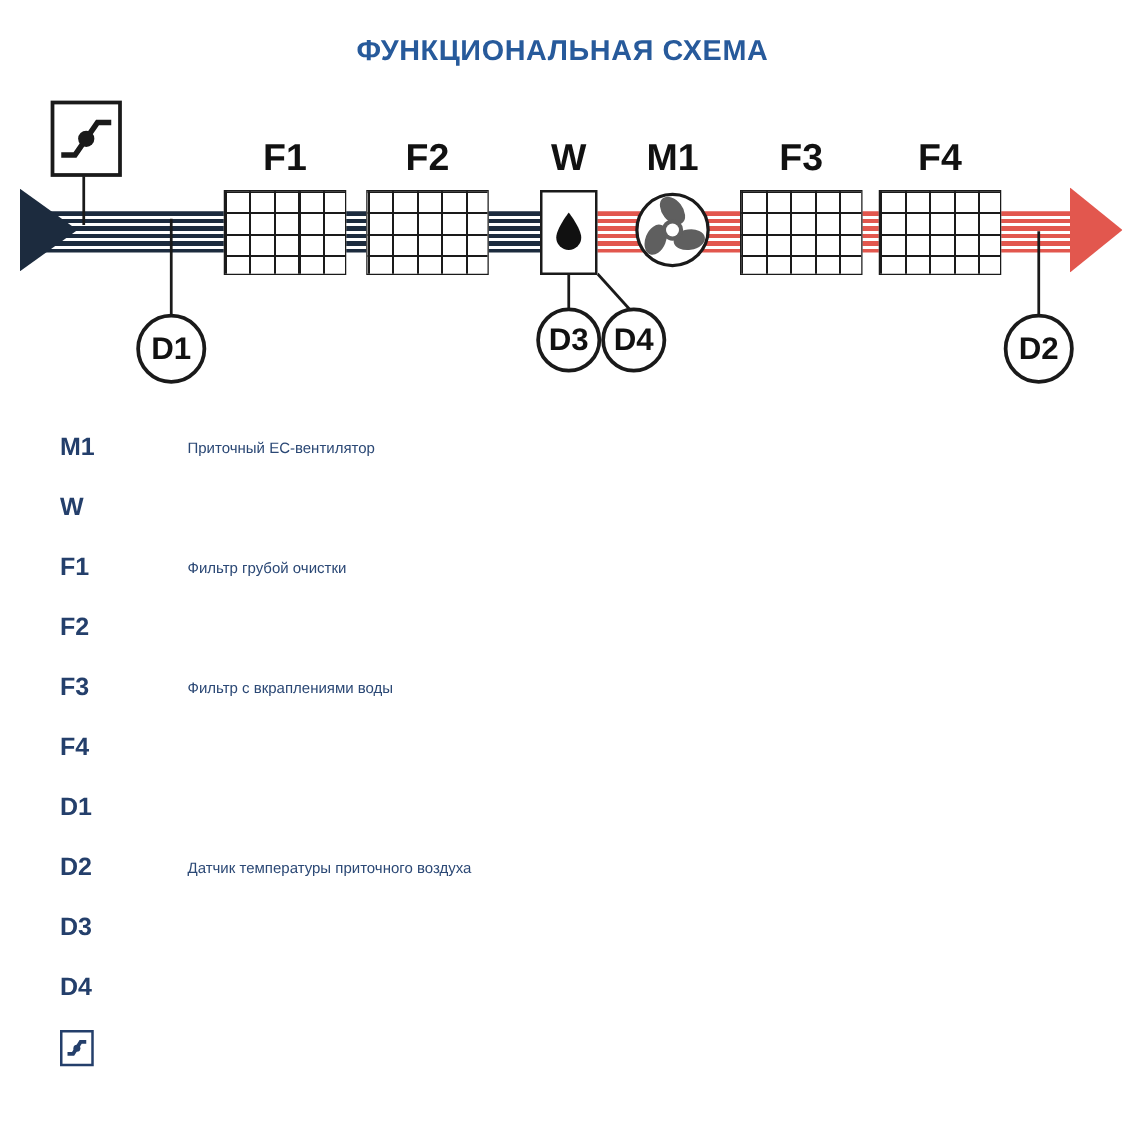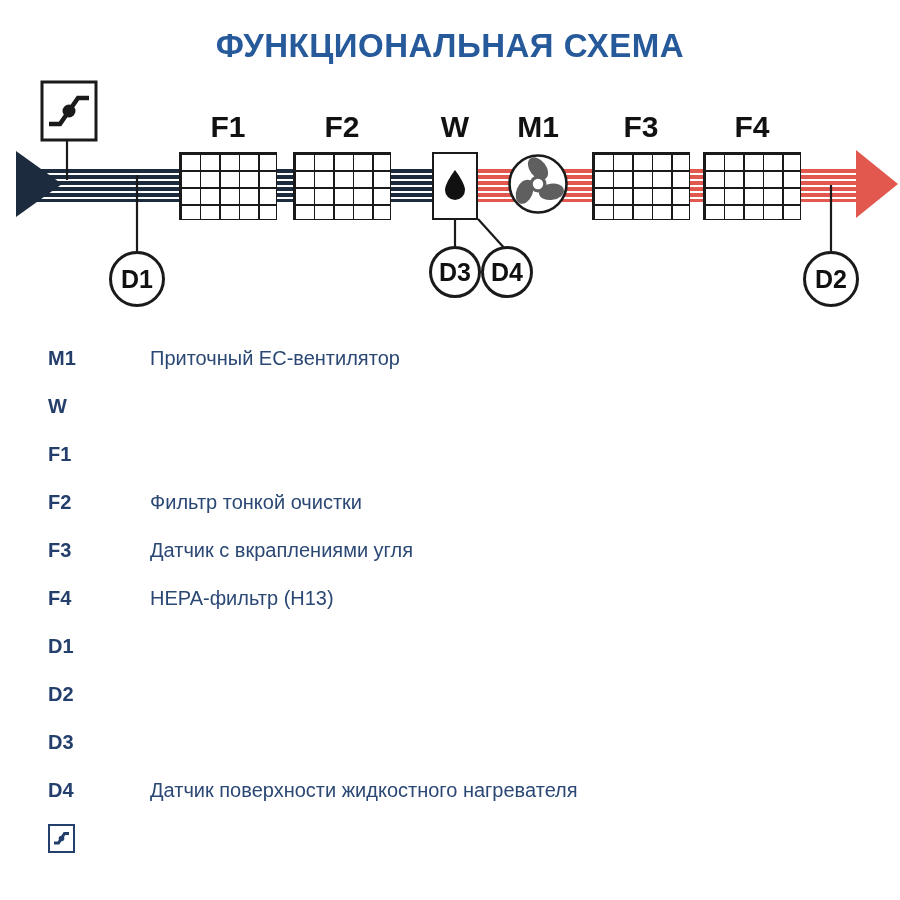--- a/index.html
+++ b/index.html
@@ -15,21 +15,21 @@
   html,body{width:900px;height:900px;}
   body{
     position:relative;
     background:#ffffff;
     font-family:"Liberation Sans","DejaVu Sans",sans-serif;
     overflow:hidden;
   }
   .page-title{
     position:absolute;top:27px;left:0;width:900px;
     text-align:center;
-    font-size:33px;font-weight:bold;letter-spacing:.5px;
+    font-size:23px;font-weight:bold;letter-spacing:.5px;
     color:var(--title-blue);
   }
   
   .abs{position:absolute;}
   .stream{
     height:33px;top:169px;
     background:repeating-linear-gradient(to bottom,var(--c) 0 3.5px,#ffffff 3.5px 6px);
     z-index:1;
   }
   .stream.navy{--c:var(--stream-navy);left:34px;width:424px;}
@@ -80,21 +80,21 @@
   }
   .legend-row{
     height:48px;padding-left:48px;
     display:flex;align-items:center;
   }
   .legend-label{
     width:102px;flex:0 0 102px;
     font-size:20px;font-weight:bold;color:var(--legend-label-navy);
   }
   .legend-desc{
-    font-size:20px;color:var(--legend-navy);
+    font-size:12px;color:var(--legend-navy);
   }
   .legend-damper-icon{
     width:27px;height:29px;
     border:2.5px solid var(--legend-label-navy);
     display:flex;align-items:center;justify-content:center;
   }
 </style>
 </head>
 <body>
 
@@ -165,45 +165,44 @@
 <div class="legend">
   <div class="legend-row">
     <span class="legend-label">M1</span>
     <span class="legend-desc">Приточный EC-вентилятор</span>
   </div>
   <div class="legend-row">
     <span class="legend-label">W</span>
   </div>
   <div class="legend-row">
     <span class="legend-label">F1</span>
+    <span class="legend-desc">Фильтр грубой очистки</span>
   </div>
   <div class="legend-row">
     <span class="legend-label">F2</span>
-    <span class="legend-desc">Фильтр тонкой очистки</span>
   </div>
   <div class="legend-row">
     <span class="legend-label">F3</span>
-    <span class="legend-desc">Датчик с вкраплениями угля</span>
+    <span class="legend-desc">Фильтр с вкраплениями воды</span>
   </div>
   <div class="legend-row">
     <span class="legend-label">F4</span>
-    <span class="legend-desc">HEPA-фильтр (H13)</span>
   </div>
   <div class="legend-row">
     <span class="legend-label">D1</span>
   </div>
   <div class="legend-row">
     <span class="legend-label">D2</span>
+    <span class="legend-desc">Датчик температуры приточного воздуха</span>
   </div>
   <div class="legend-row">
     <span class="legend-label">D3</span>
   </div>
   <div class="legend-row">
     <span class="legend-label">D4</span>
-    <span class="legend-desc">Датчик поверхности жидкостного нагревателя</span>
   </div>
   <div class="legend-row">
     <span class="legend-label">
       <span class="legend-damper-icon">
         <svg width="19" height="21" viewBox="0 0 19 21">
           <path d="M2 15 H6.5 L12.5 5.5 H17" fill="none" stroke="#243F6B" stroke-width="3"></path>
           <circle cx="9.5" cy="10.5" r="2.8" fill="#243F6B"></circle>
         </svg>
       </span>
     </span>

